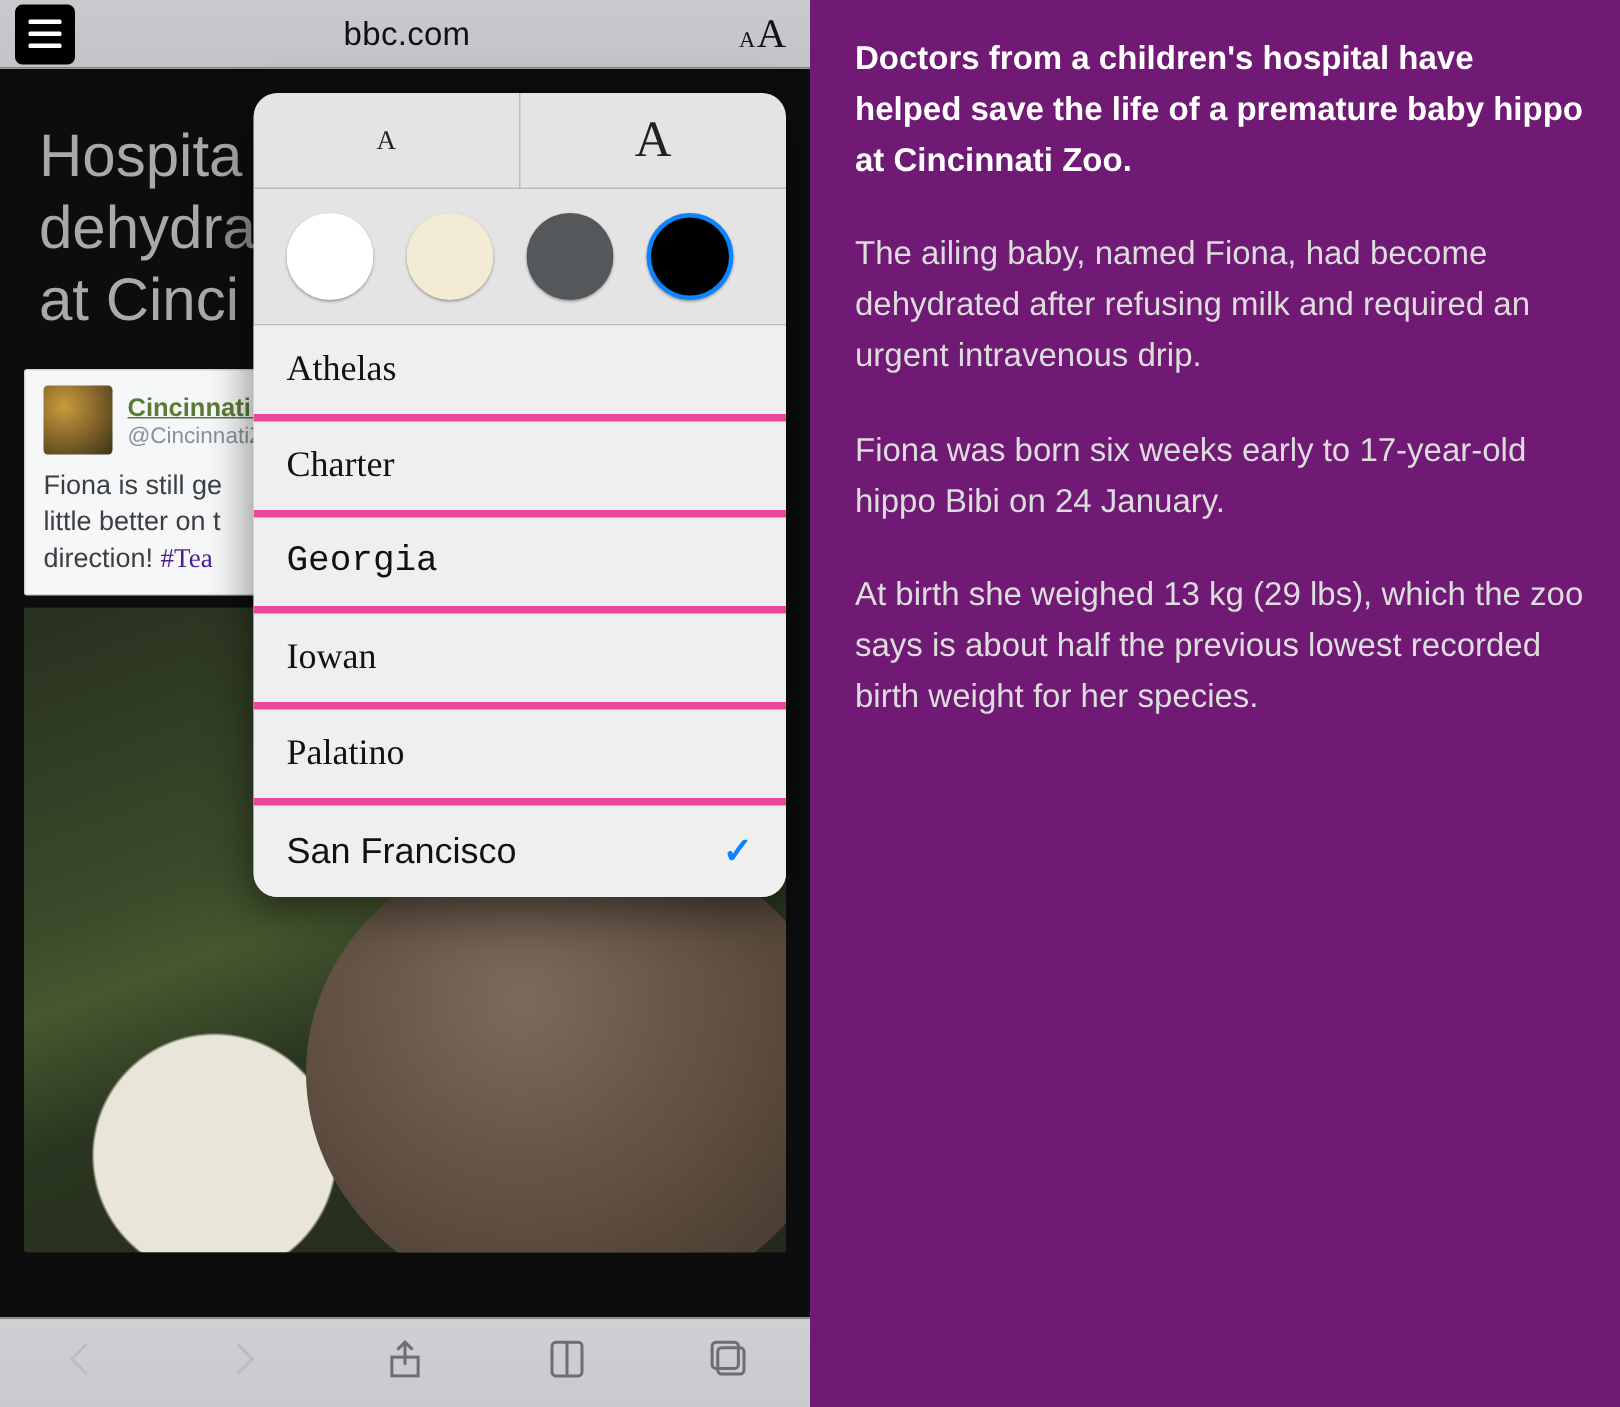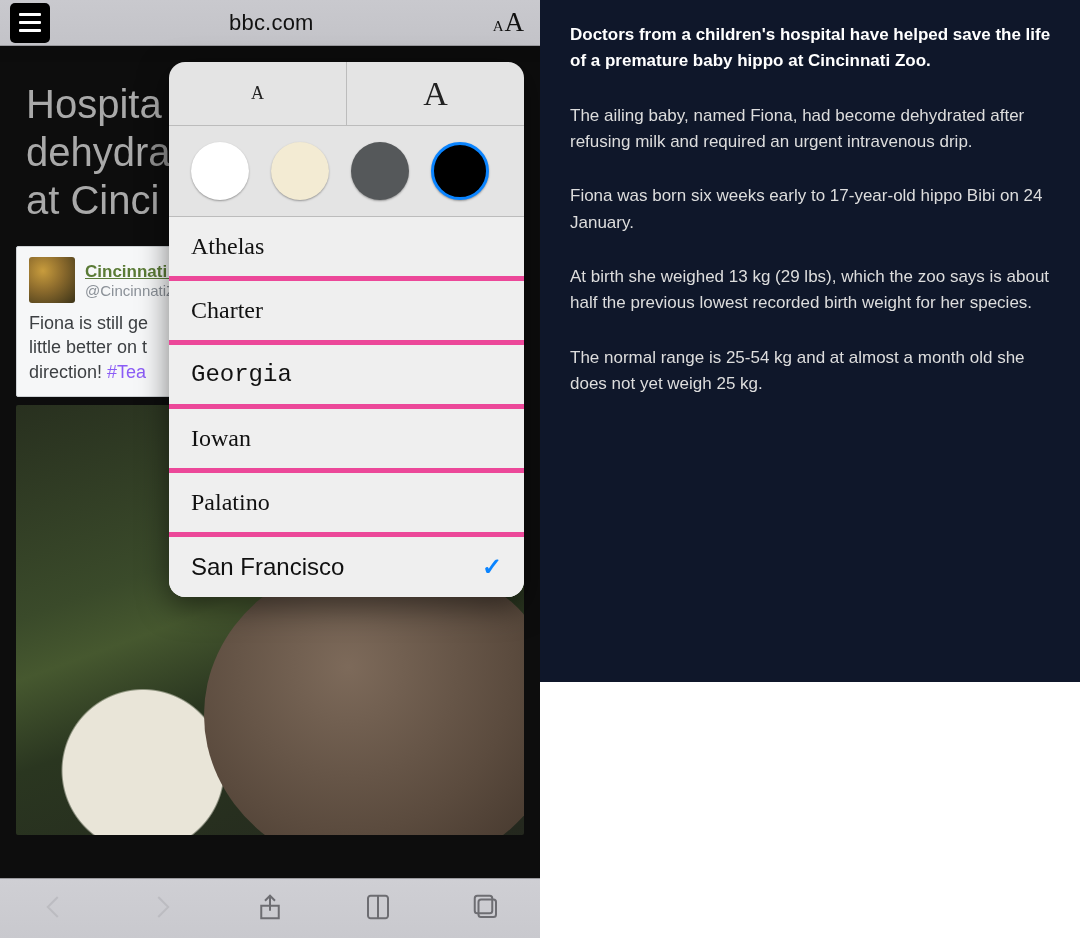--- a/index.html
+++ b/index.html
@@ -13,25 +13,25 @@
 }
 .left-pane {
   width: 540px;
   height: 938px;
   position: relative;
   background: #0c0c0c;
   overflow: hidden;
 }
 .right-pane {
   width: 540px;
-  height: 682px;
-  background: #0f172a;
+  height: 938px;
+  background: #701a75;
   color: #ddd;
   padding: 22px 22px 22px 30px;
-  font-size: 17px;
+  font-size: 22px;
   line-height: 1.55;
   overflow: hidden;
 }
 .right-pane p { margin-bottom: 28px; }
 .right-pane .lead { font-weight: 700; color: #fff; }
 .right-pane a { color: #1e90ff; text-decoration: none; }
 
 
 .toolbar {
   height: 46px;
@@ -82,21 +82,21 @@
   font-family: Arial, Helvetica, sans-serif;
 }
 .tweet-head { display: flex; align-items: center; gap: 10px; }
 .avatar {
   width: 46px; height: 46px; border-radius: 3px;
   background: radial-gradient(circle at 30% 30%, #c89c3d 0%, #8b6a2c 45%, #3b3318 100%);
 }
 .acct-name { color: #5a7b36; font-weight: 700; font-size: 17px; text-decoration: underline; }
 .acct-handle { color: #8b9198; font-size: 15px; }
 .tweet-body { color: #3c3f42; font-size: 18px; margin-top: 8px; line-height: 1.35; }
-.tweet-body .hashtag { color: #8b5cf6; }
+.tweet-body .hashtag { color: #4c1d95; font-family: Liberation Serif, serif; }
 .photo {
   margin: 8px 16px 0 16px;
   height: 430px;
   border-radius: 2px;
   background:
     radial-gradient(circle at 25% 85%, #e9e5d8 0 80px, transparent 82px),
     linear-gradient(160deg, #28301f 0%, #3a4a2a 35%, #46582f 45%, #2a3620 60%, #1015 100%),
     #2d3b24;
   position: relative;
   overflow: hidden;
@@ -272,14 +272,13 @@
         </svg>
     </div>
   </div>
 </div>
 
 <div class="right-pane">
   <p class="lead">Doctors from a children's hospital have helped save the life of a premature baby hippo at Cincinnati Zoo.</p>
   <p>The ailing baby, named Fiona, had become dehydrated after refusing milk and required an urgent intravenous drip.</p>
   <p>Fiona was born six weeks early to 17-year-old hippo Bibi on 24 January.</p>
   <p>At birth she weighed 13 kg (29 lbs), which the zoo says is about half the previous lowest recorded birth weight for her species.</p>
-  <p>The normal range is 25-54 kg and at almost a month old she does not yet weigh 25 kg.</p>
 </div>
 
 </body></html>

